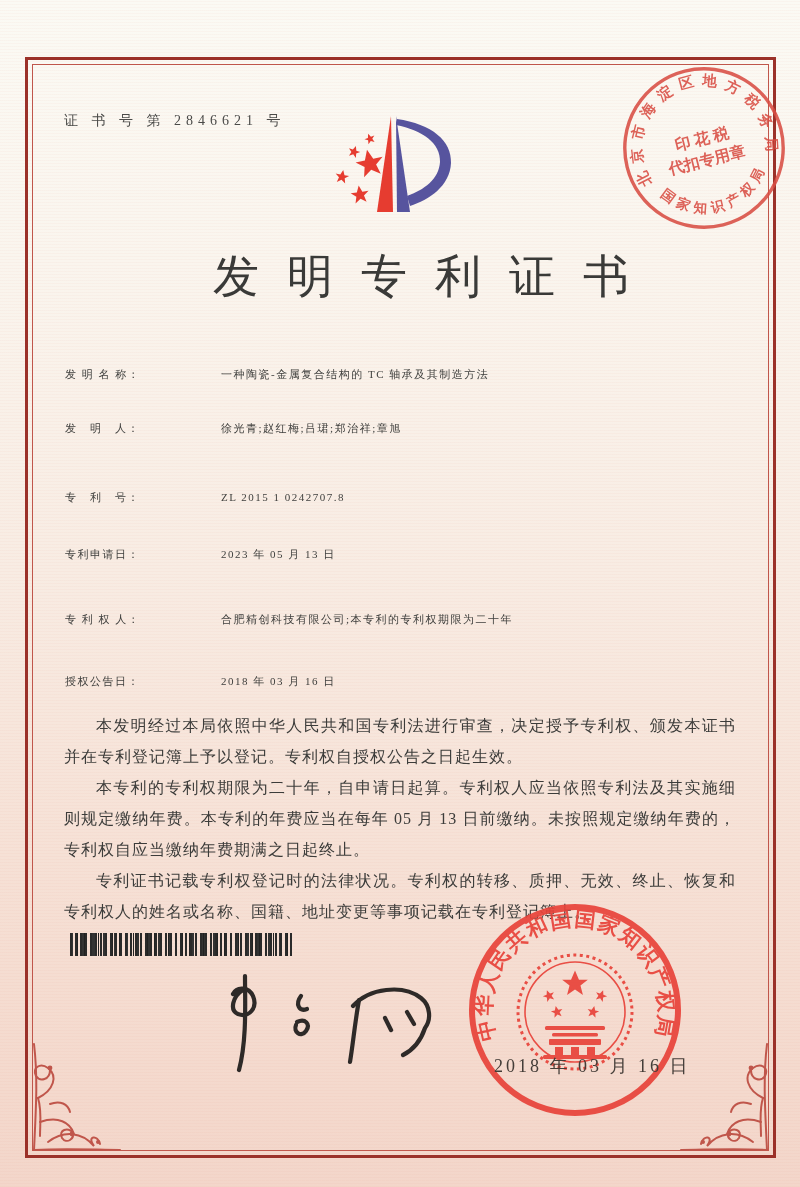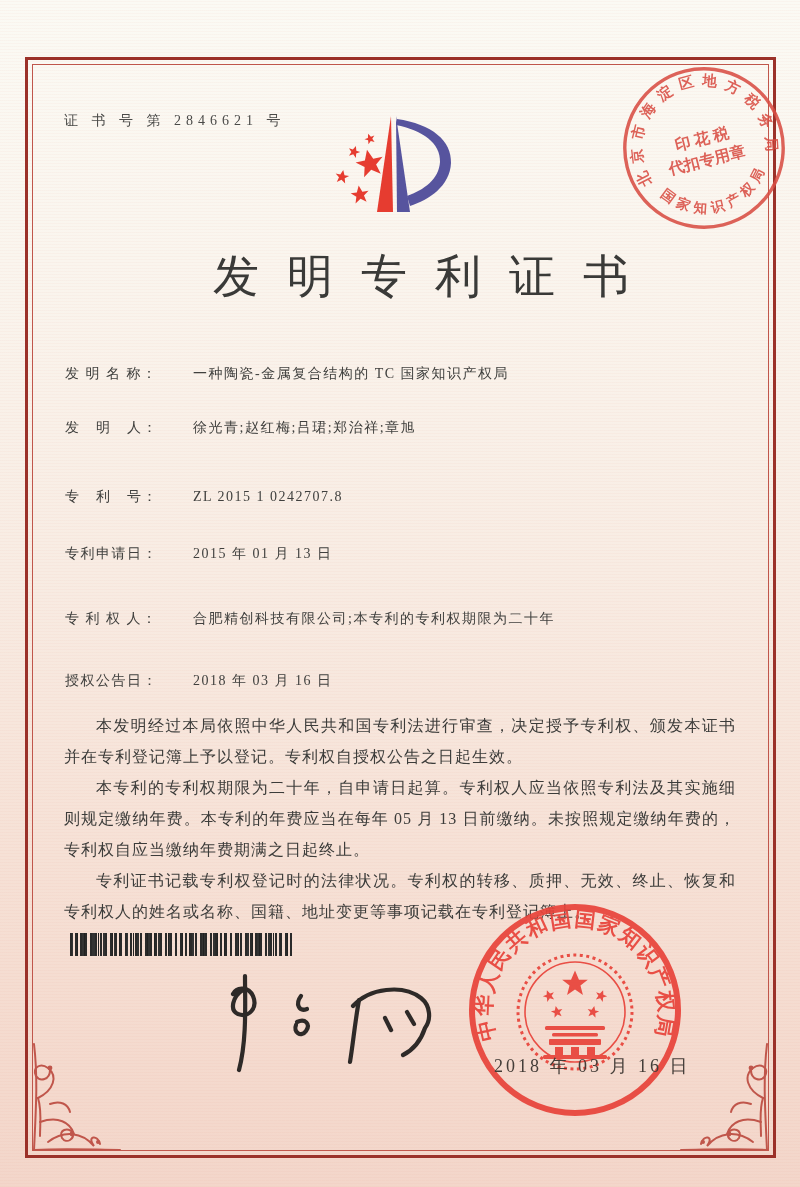--- a/index.html
+++ b/index.html
@@ -27,21 +27,21 @@
     position:absolute;left:616px;top:60px;width:176px;height:176px;
     transform:rotate(-14deg);opacity:.88;
   }
   .title{
     position:absolute;left:0;top:246px;width:100%;
     text-align:center;font-size:46px;letter-spacing:28px;text-indent:28px;
     color:#3a3a38;font-weight:500;padding-left:21px;
   }
   .fields{position:absolute;left:65px;top:362px;width:672px;}
   .field-row{display:flex;margin-bottom:0;position:absolute;left:0;width:672px;
-    font-size:14px;color:#40403e;letter-spacing:1.5px;line-height:24px;}
+    font-size:11px;color:#40403e;letter-spacing:1.5px;line-height:24px;gap:28px;}
   .field-row .lbl{white-space:pre;min-width:128px;}
   .field-row .val{white-space:pre-wrap;}
   .r0{top:0px}.r1{top:54px}.r2{top:123px}.r3{top:180px}.r4{top:245px}.r5{top:307px}
   .body-text{
     position:absolute;left:64px;top:710px;width:672px;
     font-size:16px;line-height:31px;color:#3c3c3a;text-align:justify;letter-spacing:1px;
   }
   .body-text p{margin:0;text-indent:2em;}
   .barcode{
     position:absolute;left:70px;top:933px;width:222px;height:23px;
@@ -143,33 +143,33 @@
     <text fill="#d94e44" font-size="14" font-weight="bold" font-family="'Liberation Serif','DejaVu Serif',serif">
       <textPath href="#taxBottomArc" startOffset="4" textLength="128" lengthAdjust="spacing">国家知识产权局</textPath>
     </text>
   </svg>
 
   <div class="title">发明专利证书</div>
 
   <div class="fields">
     <div class="field-row r0">
       <span class="lbl">发 明 名 称：</span>
-      <span class="val">一种陶瓷-金属复合结构的 TC 国家知识产权局</span>
+      <span class="val">一种陶瓷-金属复合结构的 TC 轴承及其制造方法</span>
     </div>
     <div class="field-row r1">
       <span class="lbl">发　明　人：</span>
       <span class="val">徐光青;赵红梅;吕珺;郑治祥;章旭</span>
     </div>
     <div class="field-row r2">
       <span class="lbl">专　利　号：</span>
       <span class="val">ZL 2015 1 0242707.8</span>
     </div>
     <div class="field-row r3">
       <span class="lbl">专利申请日：</span>
-      <span class="val">2015 年 01 月 13 日</span>
+      <span class="val">2023 年 05 月 13 日</span>
     </div>
     <div class="field-row r4">
       <span class="lbl">专 利 权 人：</span>
       <span class="val">合肥精创科技有限公司;本专利的专利权期限为二十年</span>
     </div>
     <div class="field-row r5">
       <span class="lbl">授权公告日：</span>
       <span class="val">2018 年 03 月 16 日</span>
     </div>
   </div>

